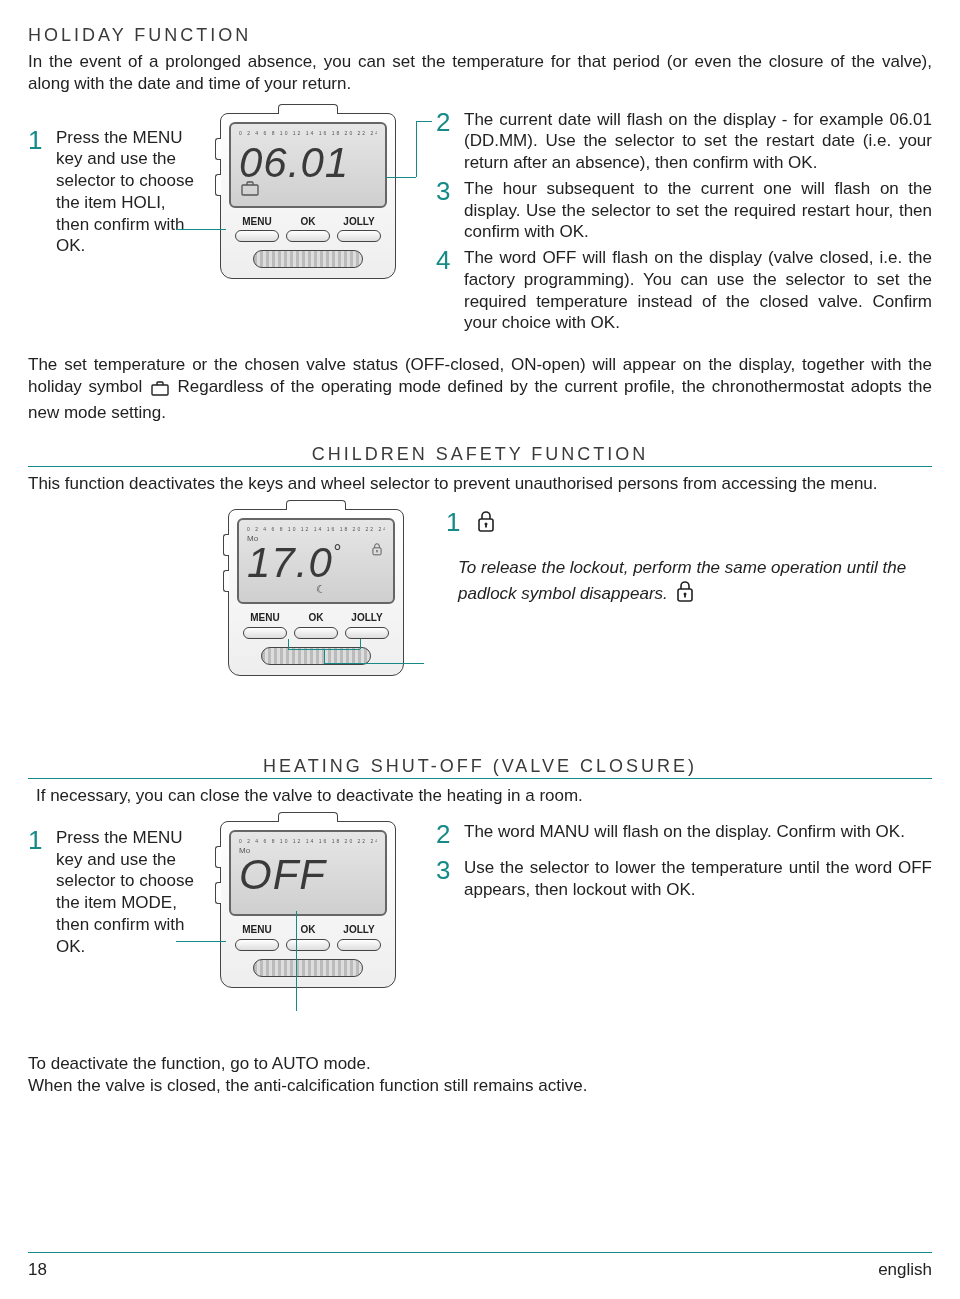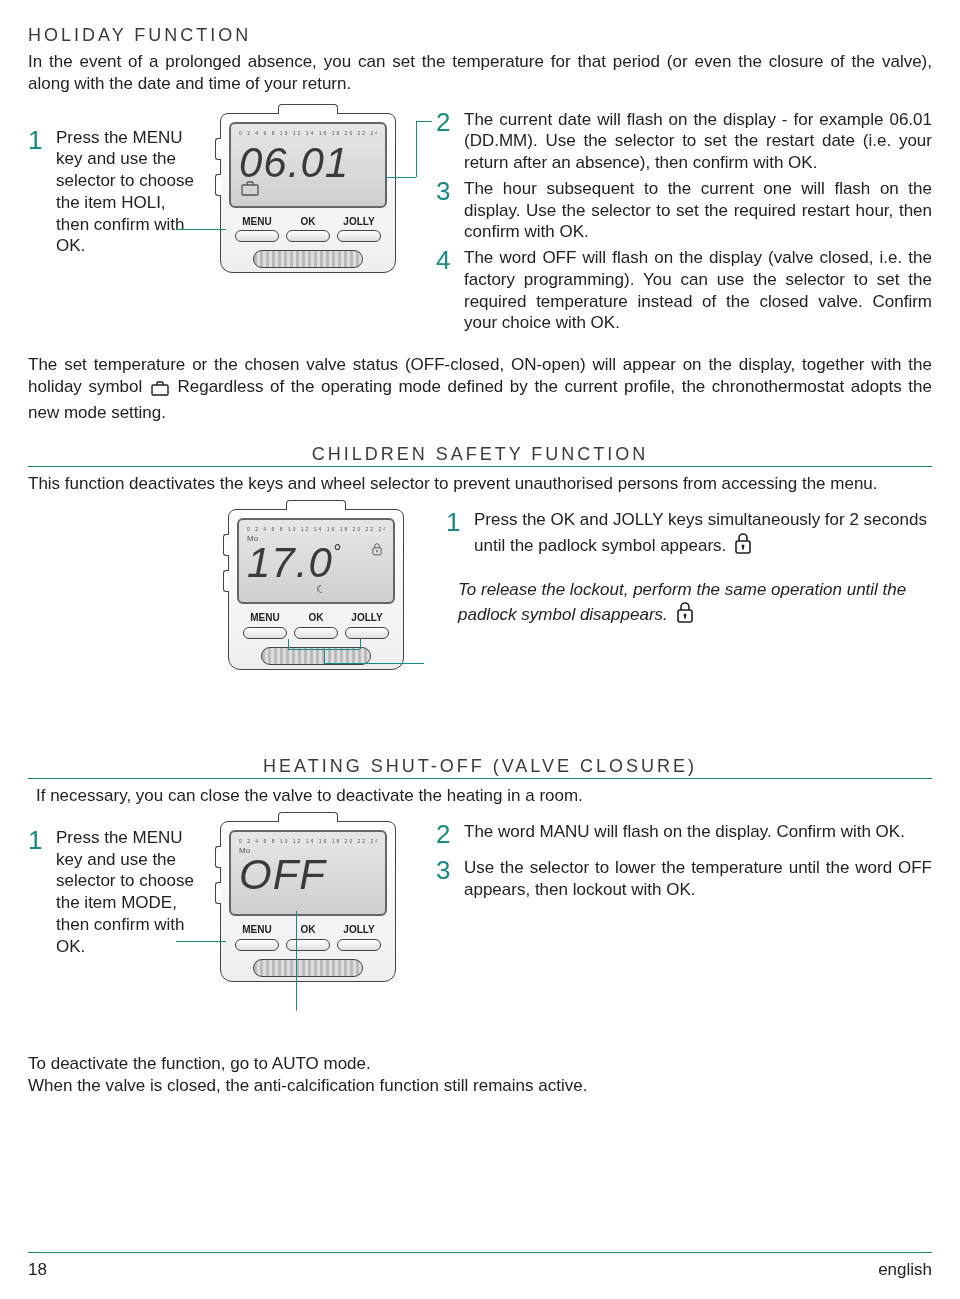--- a/index.html
+++ b/index.html
@@ -44,21 +44,21 @@
     display: inline-block;
     vertical-align: -4px;
     margin: 0 2px;
   }
   
   .device {
     border: 1.5px solid #444;
     border-radius: 8px 8px 12px 12px;
     background: linear-gradient(#fff,#eee);
     width: 176px;
-    padding: 8px 8px 4px 8px;
+    padding: 8px 8px 10px 8px;
     position: relative;
   }
   .device .tabtop{
     position:absolute; top:-10px; left:50%; transform:translateX(-50%);
     width:60px; height:10px; border:1.5px solid #444; border-bottom:none;
     border-radius:4px 4px 0 0; background:#fff;
   }
   .device .sidebtn{
     position:absolute; left:-6px; width:6px; height:22px;
     background:#fff; border:1.5px solid #444; border-right:none;
@@ -254,21 +254,20 @@
     <div class="connector" style="left:260px; top:140px; width:72px;"></div>
     <div class="connector v" style="left:260px; top:130px; height:10px;"></div>
     <div class="connector v" style="left:332px; top:130px; height:10px;"></div>
     <div class="connector v" style="left:296px; top:140px; height:14px;"></div>
     <div class="connector" style="left:296px; top:154px; width:100px;"></div>
 
     <div class="col-right" style="margin-left:20px;">
       <div class="row" style="margin-bottom:18px;">
         <div class="num">1</div>
         <div class="step-text">
-          <span>Press the OK and JOLLY keys simultaneously for 2 seconds until the padlock symbol appears.</span>
           <span class="inline-icon">
             <svg class="lock-svg" viewBox="0 0 20 24">
                 <rect x="3" y="10" width="14" height="12" rx="2" fill="none" stroke="#222" stroke-width="1.6"></rect>
                 <path d="M6 10 V7 a4 4 0 0 1 8 0 V10" fill="none" stroke="#222" stroke-width="1.6"></path>
                 <circle cx="10" cy="15" r="1.5" fill="#222"></circle>
                 <rect x="9.1" y="15" width="1.8" height="3.5" fill="#222"></rect>
               </svg>
           </span>
         </div>
       </div>

